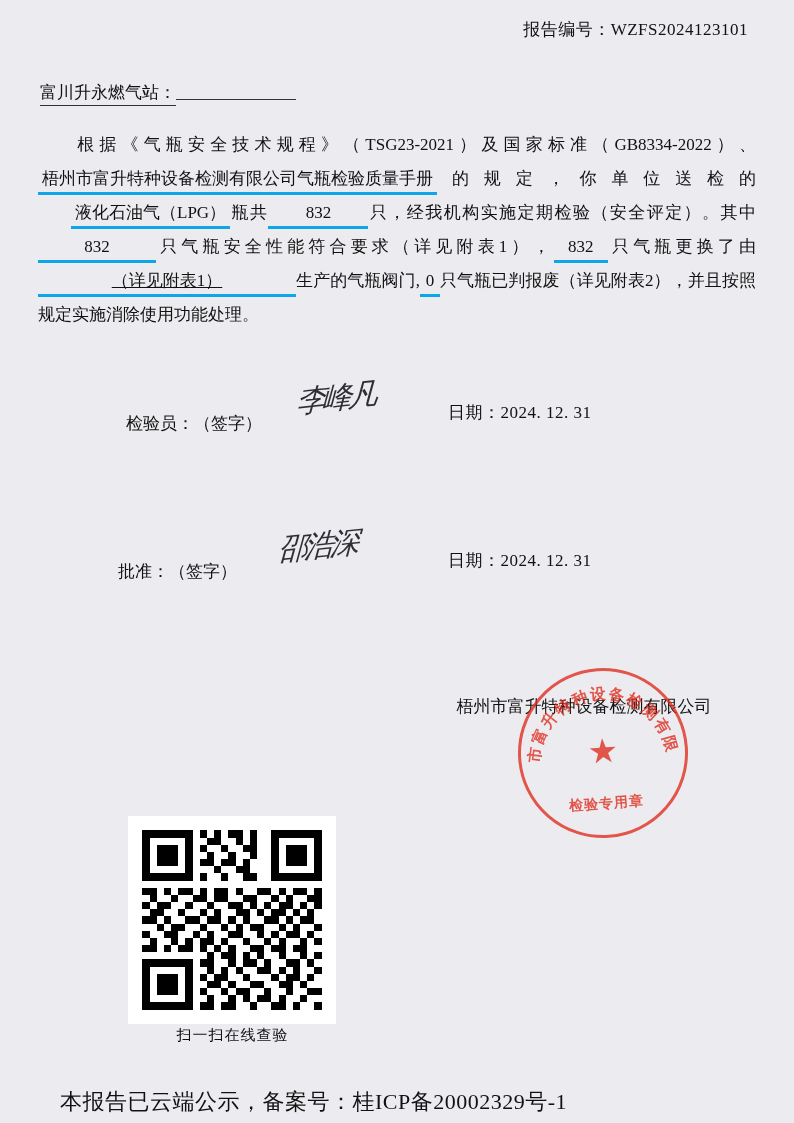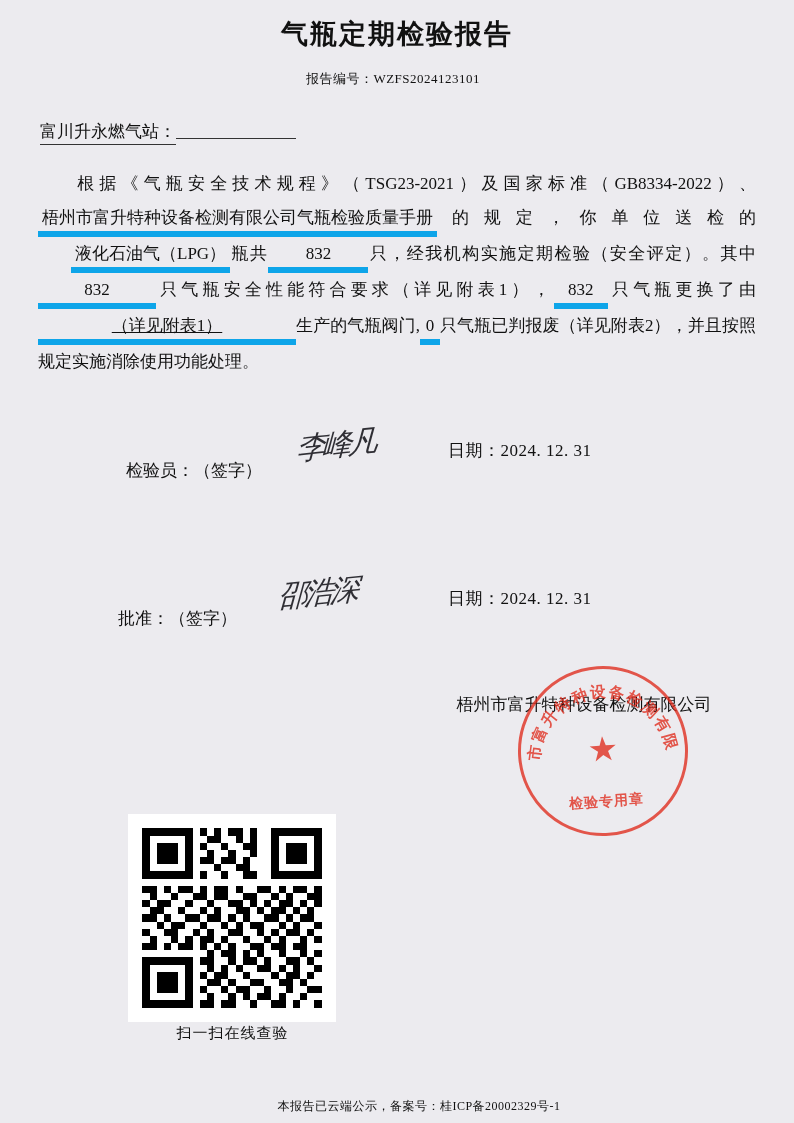--- a/index.html
+++ b/index.html
@@ -24,28 +24,28 @@
   }
   .title {
     text-align: center;
     font-size: 27px;
     font-weight: bold;
     letter-spacing: 2px;
     margin-top: 16px;
     font-family: "Liberation Serif", "DejaVu Serif", serif;
   }
   .report-no {
-    text-align: center;
-    font-size: 13px;
+    text-align: right;
+    font-size: 17px;
     margin-top: 18px;
     padding-right: 8px;
     letter-spacing: 0.5px;
   }
   .addressee {
-    margin-top: 32px;
+    margin-top: 40px;
     font-size: 17px;
     padding-left: 2px;
   }
   .addressee .rule {
     display: inline-block;
     width: 120px;
     border-bottom: 1px solid #333;
     height: 17px;
     vertical-align: -2px;
   }
@@ -59,21 +59,21 @@
     font-size: 17px;
     line-height: 34px;
     text-align: justify;
   }
   .body-text .indent {
     display: inline-block;
     width: 34px;
   }
   .fill {
     display: inline-block;
-    border-bottom: 6px solid #0ea5e9;
+    border-bottom: 3px solid #0ea5e9;
     text-align: center;
     padding: 0 4px;
     line-height: 26px;
   }
   .fill.w-manual { min-width: 300px; }
   .fill.w-gas { min-width: 150px; margin-left: 33px; }
   .fill.w-num { min-width: 92px; }
   .fill.w-num2 { min-width: 110px; }
   .fill.w-valve { min-width: 250px; text-decoration: underline; }
   .fill.w-small { min-width: 46px; }
@@ -99,21 +99,21 @@
     font-size: 30px;
     font-style: italic;
     color: #15151b;
     transform: rotate(-6deg) skewX(-8deg);
     letter-spacing: -4px;
     opacity: .88;
   }
   .sign-block .date {
     position: absolute;
     left: 410px;
-    top: 0;
+    top: 9px;
     letter-spacing: 0.5px;
   }
   .approve-block { margin-top: 78px; }
   .approve-block .label { left: 80px; }
   .approve-block .sig { left: 240px; }
   .approve-block .date { left: 410px; }
 
   .company-block {
     position: absolute;
     right: 40px;
@@ -187,32 +187,31 @@
     font-size: 15px;
     margin-top: 2px;
     letter-spacing: 1px;
   }
 
   .footer {
     position: absolute;
     left: 0;
     right: 16px;
     bottom: 24px;
-    text-align: center;
-    font-size: 12px;
+    text-align: left;
+    font-size: 22px;
     letter-spacing: 0.5px;
     padding-left: 60px;
   }
 </style>
 </head>
 <body>
 
 <div class="page">
 
-  <div class="title">气瓶定期检验报告</div>
 
   <div class="report-no">
     <span>报告编号：</span><span>WZFS2024123101</span>
   </div>
 
   <div class="addressee">
     <span class="underline-name">富川升永燃气站：</span><span class="rule"></span>
   </div>
 
   <div class="body-text">

